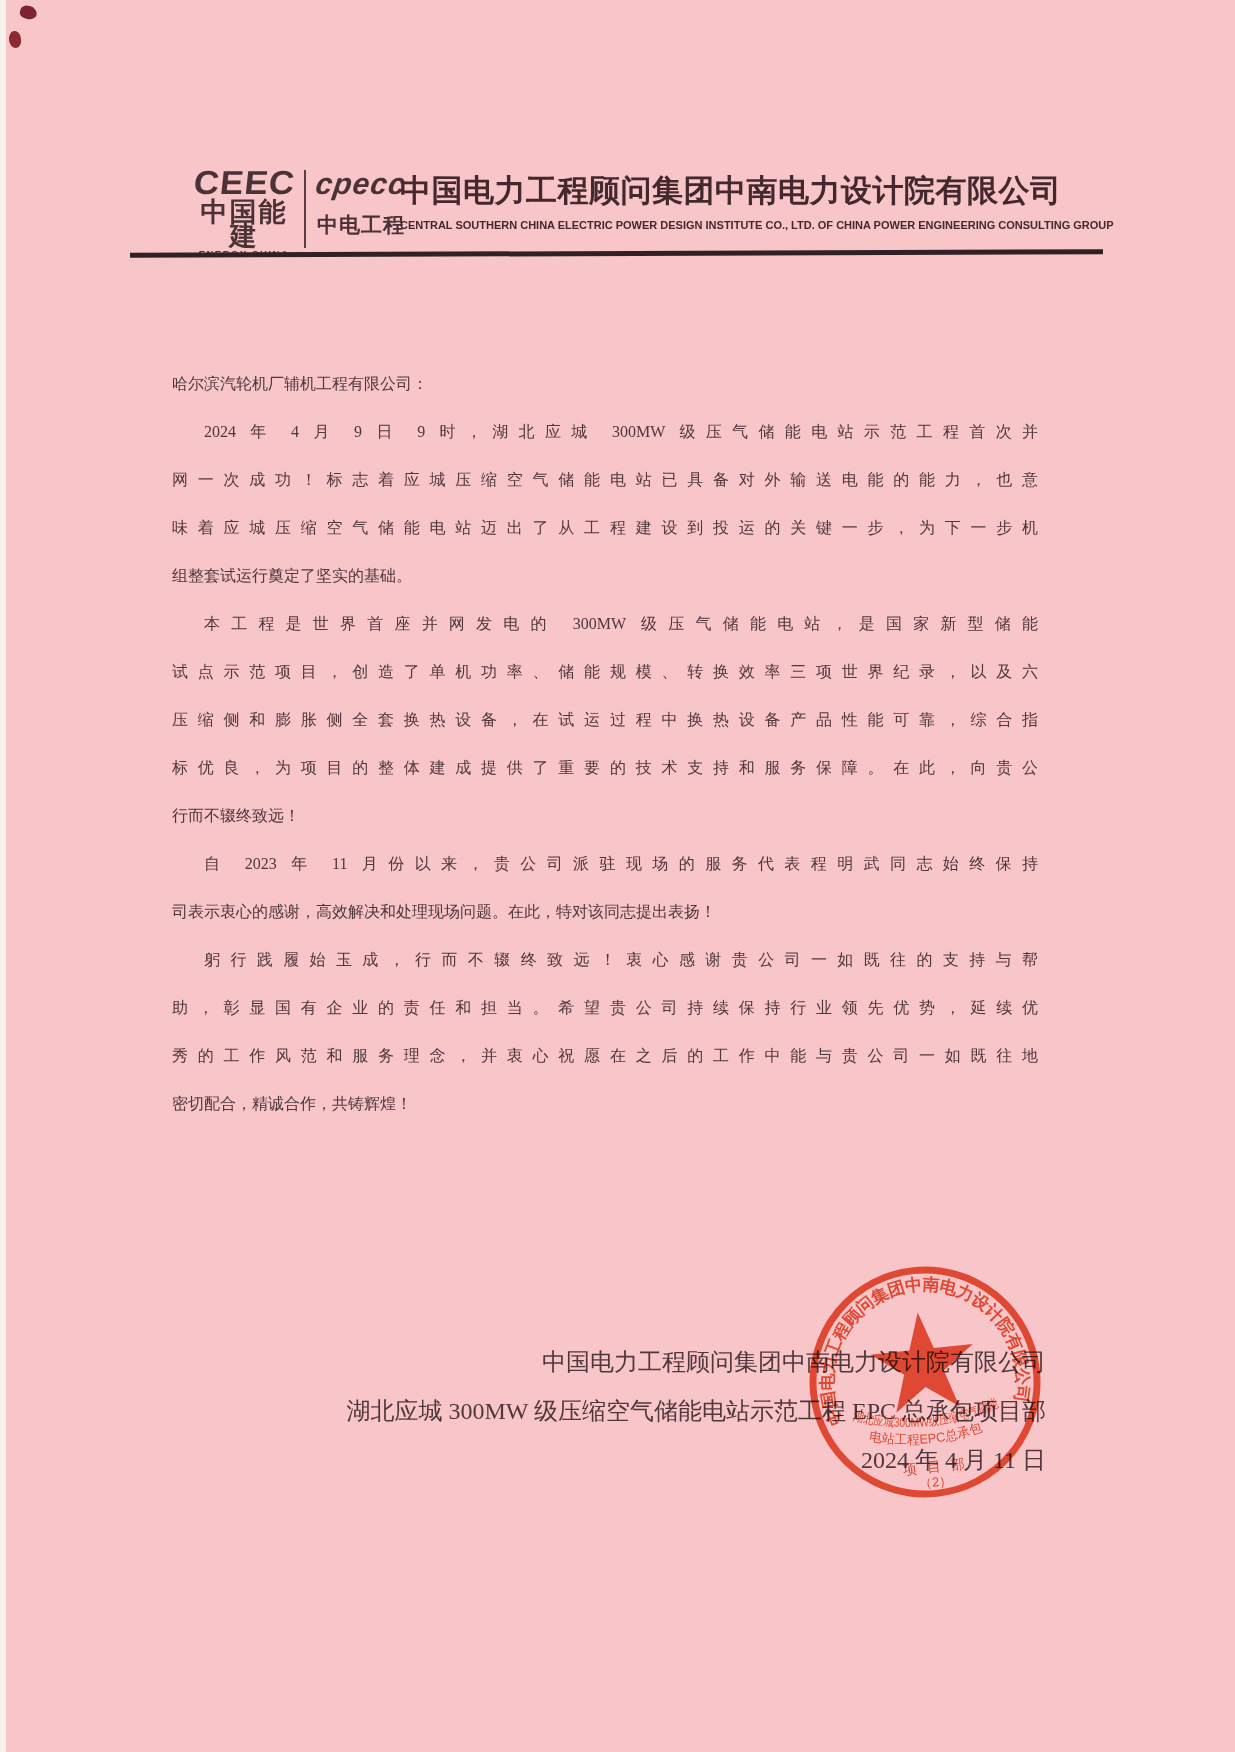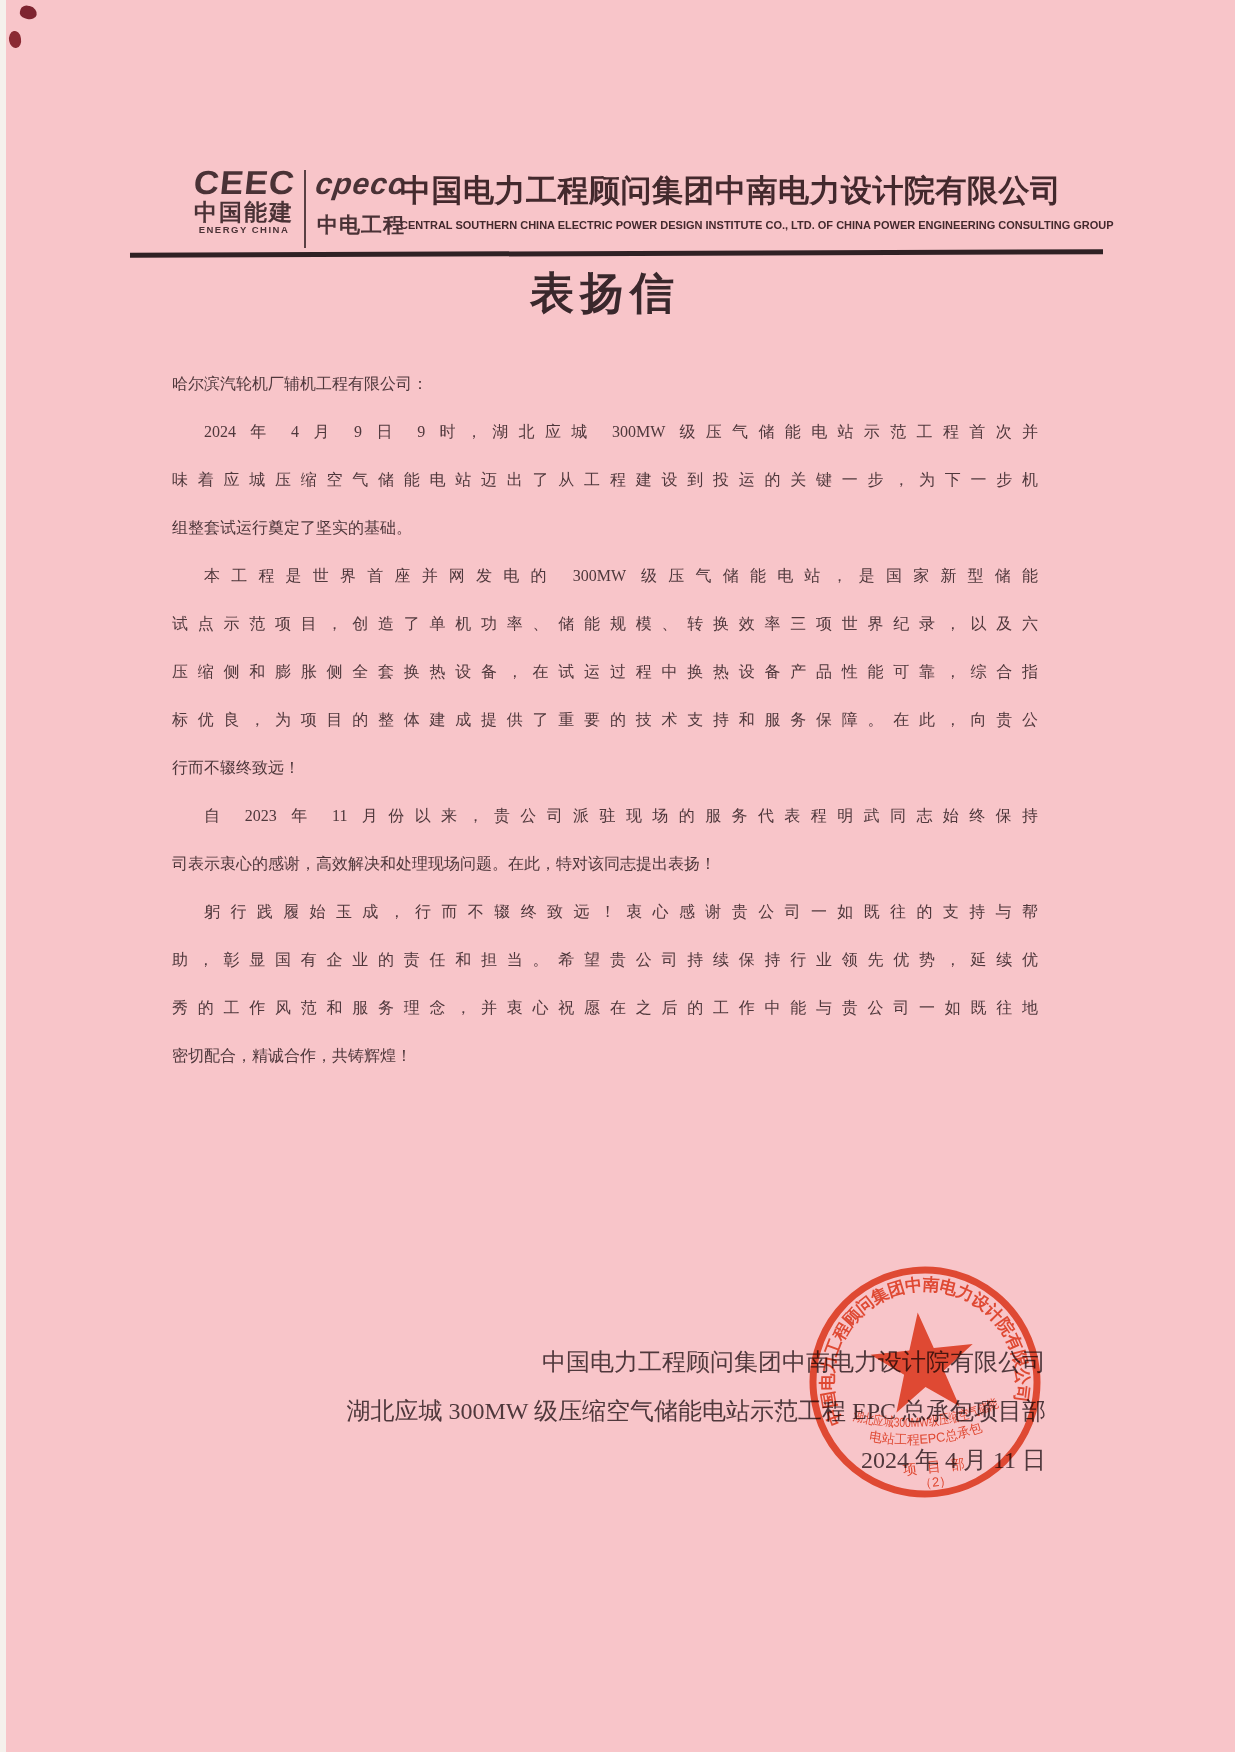--- a/index.html
+++ b/index.html
@@ -11,21 +11,21 @@
   }
   
   .scan-edge { position:absolute; left:0; top:0; width:6px; height:100%; background:#f5f1ec; }
   .artifact1 { position:absolute; left:20px; top:6px; width:17px; height:13px; background:#7e2430; border-radius:45% 55% 50% 40%; transform:rotate(15deg); }
   .artifact2 { position:absolute; left:9px; top:31px; width:12px; height:17px; background:#8a2a33; border-radius:55% 45% 50% 50%; transform:rotate(-10deg); }
 
   
   .hdr-logo1 { position:absolute; left:194px; top:166px; width:100px; text-align:center;
                color:#4a3236; font-family:"Liberation Sans","DejaVu Sans",sans-serif; }
   .hdr-logo1 .mark { font-size:35px; font-weight:900; letter-spacing:1px; transform:skewX(-6deg) scaleY(0.95); line-height:34px; }
-  .hdr-logo1 .cn   { font-size:23px; font-weight:bold; letter-spacing:2px; line-height:24px; }
+  .hdr-logo1 .cn   { font-size:27px; font-weight:bold; letter-spacing:2px; line-height:24px; }
   .hdr-logo1 .en   { font-size:9.5px; font-weight:bold; letter-spacing:1.5px; line-height:12px; }
   .hdr-divider { position:absolute; left:304px; top:170px; width:2px; height:78px; background:#5a4044; }
   .hdr-logo2 { position:absolute; left:316px; top:168px; width:90px; text-align:center;
                color:#4a3236; font-family:"Liberation Sans","DejaVu Sans",sans-serif; }
   .hdr-logo2 .mark { font-size:30px; font-weight:900; font-style:italic; letter-spacing:1px; transform:skewX(-8deg); line-height:32px; }
   .hdr-logo2 .cn   { font-size:21px; font-weight:bold; letter-spacing:1px; line-height:26px; margin-top:12px; }
   .hdr-company { position:absolute; left:400px; top:172px; width:710px;
                  font-family:"Liberation Sans","DejaVu Sans",sans-serif; color:#43292d; }
   .hdr-company .cn { font-size:31px; font-weight:bold; letter-spacing:0.5px; line-height:38px; white-space:nowrap; }
   .hdr-company .en { font-size:11px; font-weight:bold; letter-spacing:0; line-height:14px; margin-top:8px; white-space:nowrap; }
@@ -66,26 +66,26 @@
   <div class="hdr-logo2">
     <div class="mark">cpecc</div>
     <div class="cn">中电工程</div>
   </div>
   <div class="hdr-company">
     <div class="cn">中国电力工程顾问集团中南电力设计院有限公司</div>
     <div class="en">CENTRAL SOUTHERN CHINA ELECTRIC POWER DESIGN INSTITUTE CO., LTD. OF CHINA POWER ENGINEERING CONSULTING GROUP</div>
   </div>
   <div class="hdr-rule"></div>
 
-  <div class="title">表扬信</div>
 
   <div class="body">
     <div class="line">哈尔滨汽轮机厂辅机工程有限公司：</div>
 
   <div class="line indent fill">2024 年 4 月 9 日 9 时，湖北应城 300MW 级压气储能电站示范工程首次并</div>
+      <div class="line fill">网一次成功！标志着应城压缩空气储能电站已具备对外输送电能的能力，也意</div>
       <div class="line fill">味着应城压缩空气储能电站迈出了从工程建设到投运的关键一步，为下一步机</div>
       <div class="line">组整套试运行奠定了坚实的基础。</div>
       <div class="line indent fill">本工程是世界首座并网发电的 300MW 级压气储能电站，是国家新型储能</div>
       <div class="line fill">试点示范项目，创造了单机功率、储能规模、转换效率三项世界纪录，以及六</div>
       <div class="line fill">压缩侧和膨胀侧全套换热设备，在试运过程中换热设备产品性能可靠，综合指</div>
       <div class="line fill">标优良，为项目的整体建成提供了重要的技术支持和服务保障。在此，向贵公</div>
       <div class="line">行而不辍终致远！</div>
       <div class="line indent fill">自 2023 年 11 月份以来，贵公司派驻现场的服务代表程明武同志始终保持</div>
       <div class="line">司表示衷心的感谢，高效解决和处理现场问题。在此，特对该同志提出表扬！</div>
       <div class="line indent fill">躬行践履始玉成，行而不辍终致远！衷心感谢贵公司一如既往的支持与帮</div>

